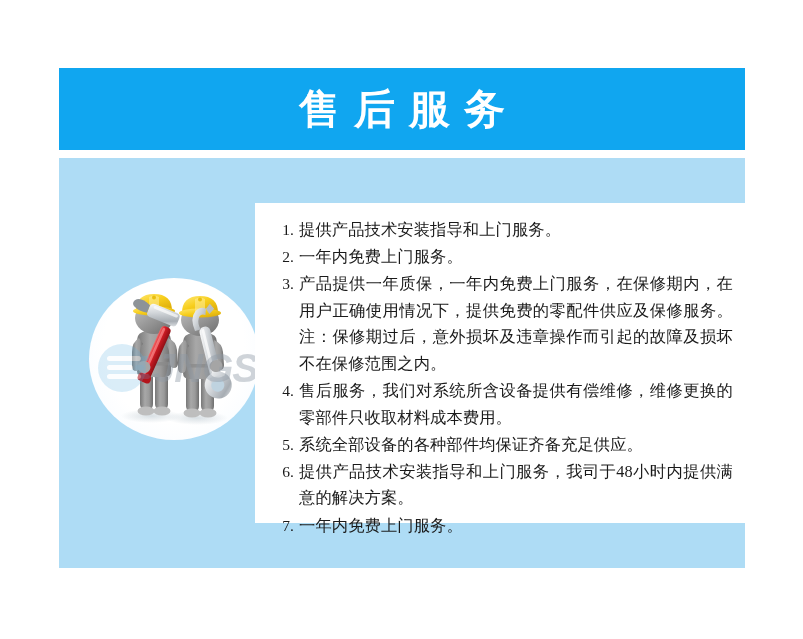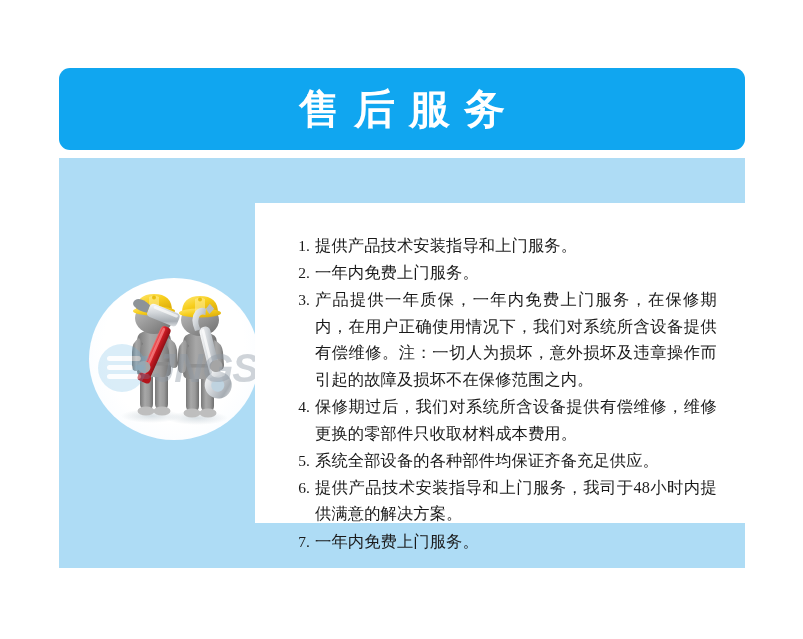--- a/index.html
+++ b/index.html
@@ -19,21 +19,20 @@
   #banner {
     position: absolute;
     left: 59px;
     top: 68px;
     width: 686px;
     height: 82px;
     background: #10A6F0;
     display: flex;
     align-items: center;
     justify-content: center;
-    border-radius: 11px;
   }
   #banner-title {
     color: #ffffff;
     font-family: "Liberation Sans", "DejaVu Sans", sans-serif;
     font-weight: bold;
     font-size: 41px;
     letter-spacing: 14px;
     text-indent: 14px;
     line-height: 1;
     white-space: nowrap;
@@ -55,21 +54,21 @@
     left: 196px;
     top: 45px;
     width: 490px;
     height: 320px;
     background: #ffffff;
     box-sizing: border-box;
   }
 
   
   #service-list {
-    margin: 16px;
+    margin: 0;
     padding: 14px 12px 0 44px;
     list-style: none;
     counter-reset: svc;
   }
   #service-list li {
     position: relative;
     counter-increment: svc;
     font-size: 16.3px;
     line-height: 26.6px;
     color: #1a1a1a;
@@ -276,21 +275,21 @@
         <rect x="46" y="34" width="9" height="5" rx="2.5"></rect>
       </g>
     </svg>
     <div id="watermark-text">JNGSEE</div>
   </div>
 
   <div id="content-card">
     <ol id="service-list">
       <li>提供产品技术安装指导和上门服务。</li>
       <li>一年内免费上门服务。</li>
-      <li>产品提供一年质保，一年内免费上门服务，在保修期内，在用户正确使用情况下，我们对系统所含设备提供有偿维修。注：一切人为损坏，意外损坏及违章操作而引起的故障及损坏不在保修范围之内。</li>
-      <li>保修期过后，我们对系统所含设备提供有偿维修，维修更换的零部件只收取材料成本费用。</li>
+      <li>产品提供一年质保，一年内免费上门服务，在保修期内，在用户正确使用情况下，提供免费的零配件供应及保修服务。注：保修期过后，意外损坏及违章操作而引起的故障及损坏不在保修范围之内。</li>
+      <li>售后服务，我们对系统所含设备提供有偿维修，维修更换的零部件只收取材料成本费用。</li>
       <li>系统全部设备的各种部件均保证齐备充足供应。</li>
       <li>提供产品技术安装指导和上门服务，我司于48小时内提供满意的解决方案。</li>
       <li>一年内免费上门服务。</li>
     </ol>
   </div>
 
 </div>
 
 </body></html>

